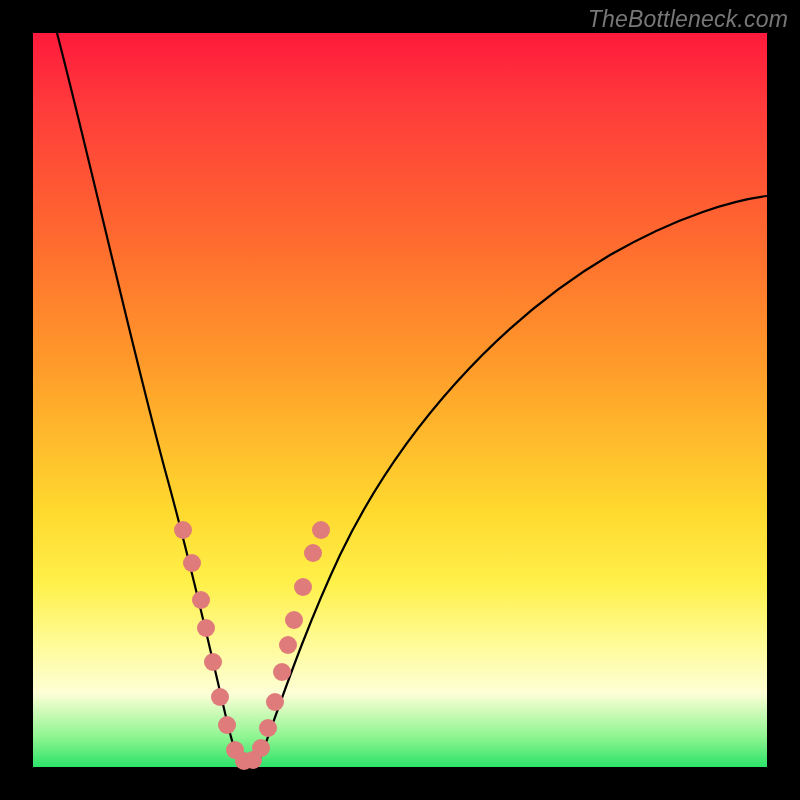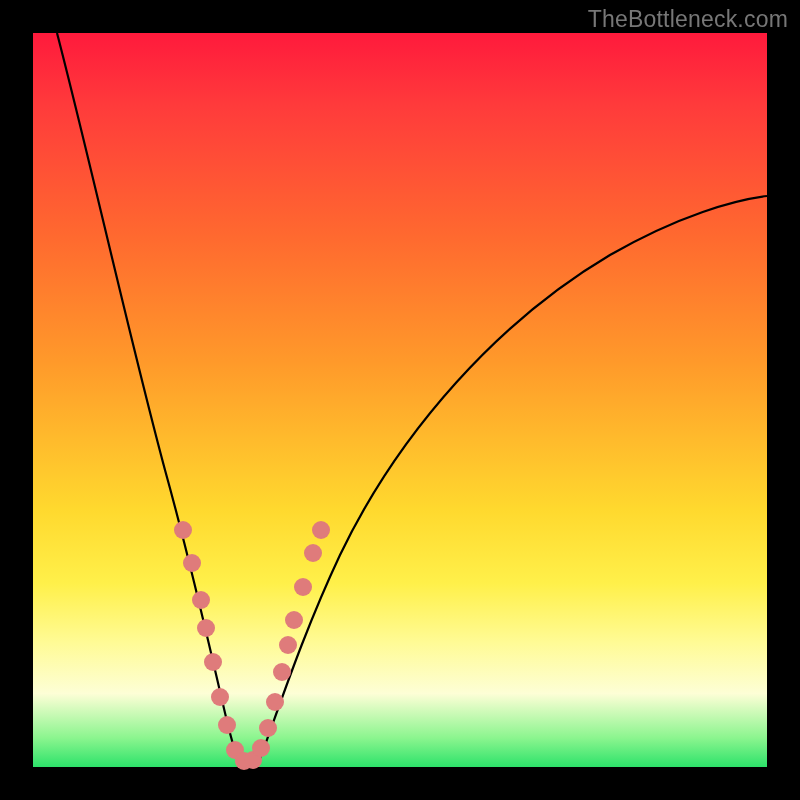--- a/index.html
+++ b/index.html
@@ -33,20 +33,21 @@
   }
   .watermark {
     position: absolute;
     top: 6px;
     right: 12px;
     color: #777;
     font-size: 23px;
     font-weight: 400;
     letter-spacing: 0.2px;
     z-index: 3;
+    font-style: italic;
   }
   svg.curve {
     position: absolute;
     left: 0;
     top: 0;
     width: 800px;
     height: 800px;
     z-index: 2;
   }
 </style>

